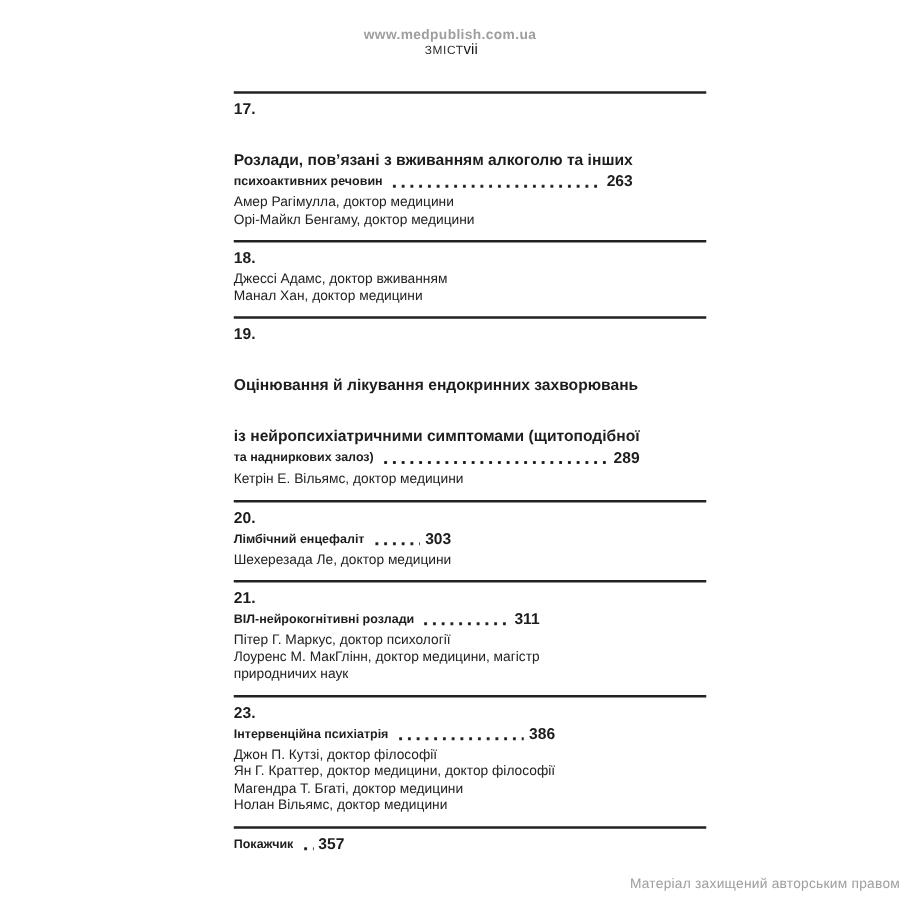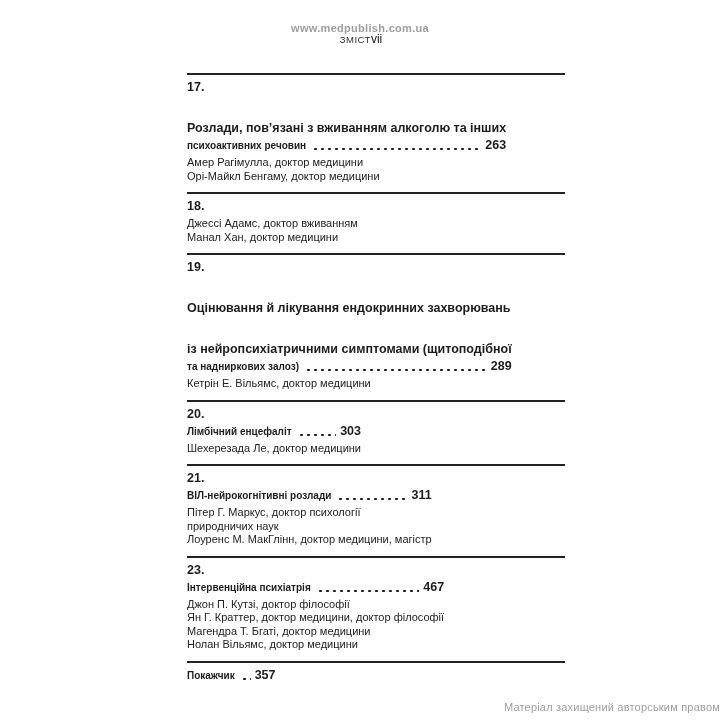--- a/index.html
+++ b/index.html
@@ -162,38 +162,38 @@
       <div class="num">21.</div>
       <div class="body">
         <div class="titles"></div>
         <div class="lastline">
           <span class="txt">ВІЛ-нейрокогнітивні розлади</span>
           <span class="leader"></span>
           <span class="pagenum">311</span>
         </div>
         <div class="authors">
             <div class="author">Пітер Г. Маркус, доктор психології</div>
+            <div class="author">Лоуренс М. МакГлінн, доктор медицини, магістр</div>
             <div class="author">природничих наук</div>
-            <div class="author">Лоуренс М. МакГлінн, доктор медицини, магістр</div>
           </div>
       </div>
     </div>
   </div>
 
 
   <div class="entry">
     <div class="rule"></div>
     <div class="row">
       <div class="num">23.</div>
       <div class="body">
         <div class="titles"></div>
         <div class="lastline">
           <span class="txt">Інтервенційна психіатрія</span>
           <span class="leader"></span>
-          <span class="pagenum">467</span>
+          <span class="pagenum">386</span>
         </div>
         <div class="authors">
             <div class="author">Джон П. Кутзі, доктор філософії</div>
             <div class="author">Ян Г. Краттер, доктор медицини, доктор філософії</div>
             <div class="author">Магендра Т. Бгаті, доктор медицини</div>
             <div class="author">Нолан Вільямс, доктор медицини</div>
           </div>
       </div>
     </div>
   </div>

